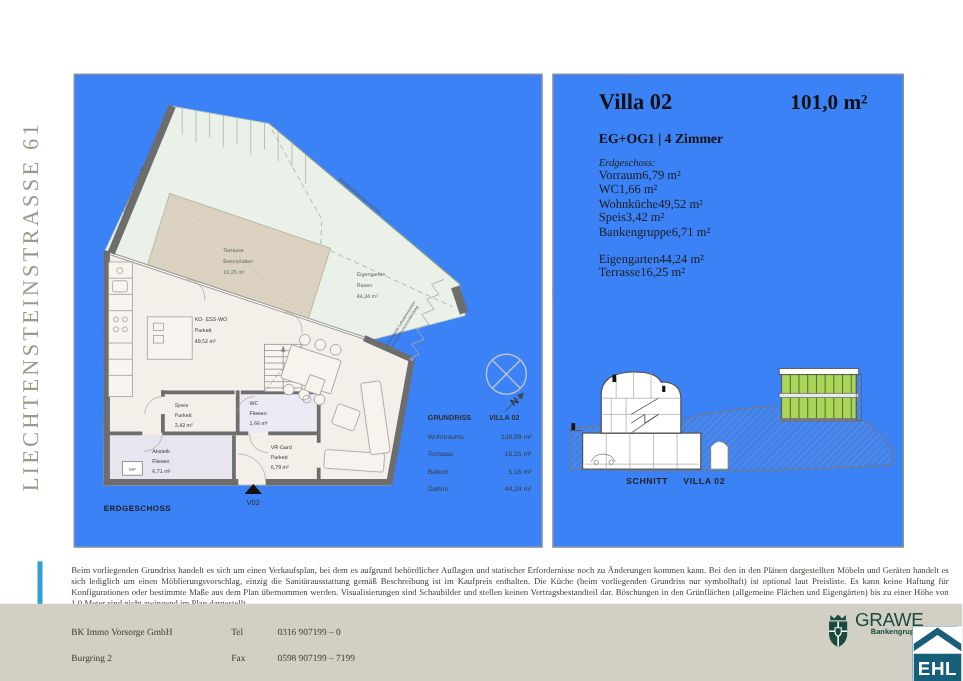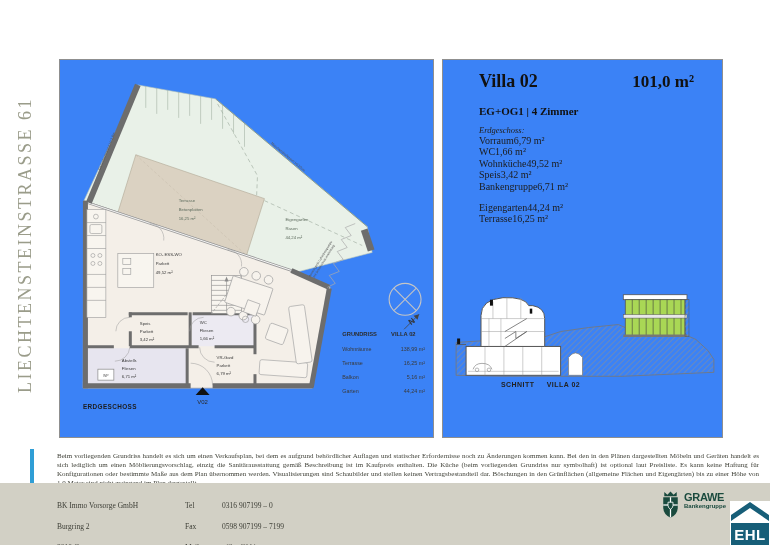--- a/index.html
+++ b/index.html
@@ -44,21 +44,21 @@
     text-align:justify;color:#3f4037}
   #blue-bar{position:absolute;left:30px;top:449px;width:4px;height:66px;background:#2f9ed6}
   #footer-band{position:absolute;left:0;top:483px;width:770px;height:62px;background:#d2d0c5}
   .contact{position:absolute;font-size:7.5px;line-height:10.5px;color:#3c3d35;white-space:pre-line}
   #contact-company{left:57px;top:490px}
   #contact-labels{left:185px;top:490px}
   #contact-values{left:222px;top:490px}
 
   #grawe{position:absolute;left:660px;top:491px;display:flex;align-items:flex-start;gap:3px}
   .grawe-text{color:#1a4a3e;font-family:"Liberation Sans",sans-serif}
-  .grawe-name{font-weight:bold;font-size:11px;line-height:12px;letter-spacing:-0.3px}
+  .grawe-name{font-weight:normal;font-size:15px;line-height:12px;letter-spacing:-0.3px}
   .grawe-sub{font-weight:bold;font-size:6px;line-height:7px;text-align:right}
 
   #ehl{position:absolute;left:730px;top:501px;width:36px;height:44px;background:#0369a1}
 </style>
 </head>
 <body>
 
 <div class="page">
 
   <div class="sidebar-title">

